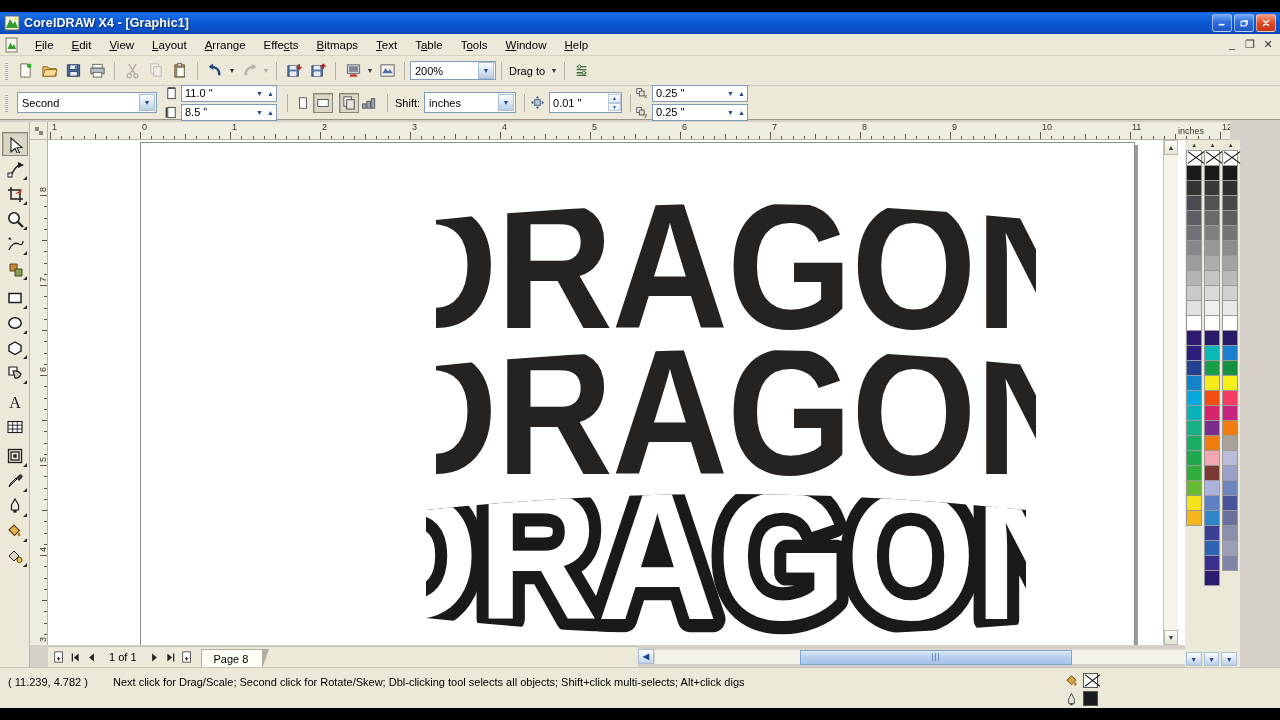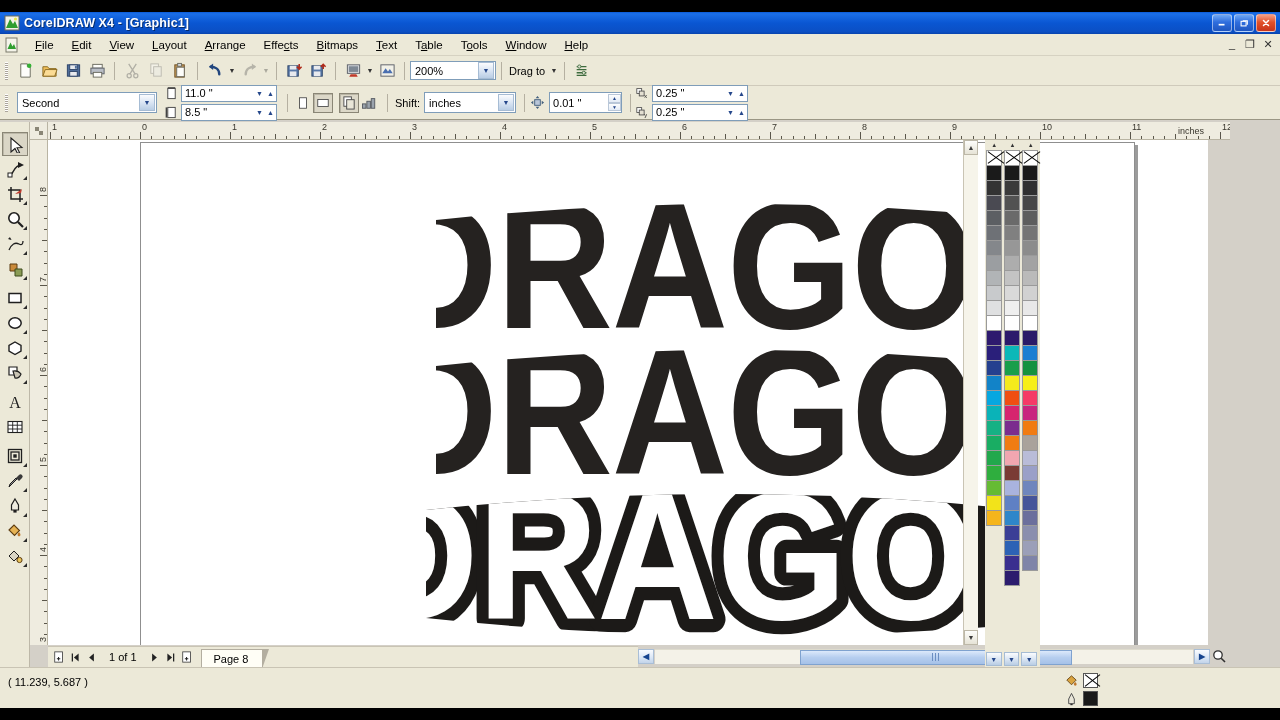--- a/index.html
+++ b/index.html
@@ -3,21 +3,21 @@
 <meta charset="utf-8">
 <style>
   * { box-sizing: border-box; }
   html, body { margin:0; padding:0; }
   body {
     width:1280px; height:720px; overflow:hidden;
     font-family:"Liberation Sans", sans-serif;
     font-size:11px; color:#000; background:#d4d0c8;
     -webkit-font-smoothing:none;
   }
-  #app { position:relative; width:1040px; height:720px; }
+  #app { position:relative; width:1240px; height:720px; }
 
   
   .titlebar {
     position:absolute; left:0; top:12px; width:1280px; height:22px;
     background:linear-gradient(180deg,#0a5ad8 0%,#1b6fe8 8%,#0a56d2 50%,#0b4fc4 90%,#0843ad 100%);
     display:flex; align-items:center; padding:0 2px;
   }
   .titlebar .tb-icon { width:16px; height:16px; margin:0 4px 0 2px; flex:none; }
   .titlebar .tb-text {
     color:#fff; font-weight:bold; font-size:12.5px; letter-spacing:0.1px;
@@ -1071,21 +1071,22 @@
         </div>
       </div>
     <div class="pal-bottom">
       <div class="pal-dn">▼</div>
       <div class="pal-dn">▼</div>
       <div class="pal-dn">▼</div>
     </div>
   </div>
 
   <div class="statusbar">
-    <span class="st-coords">( 11.239, 5.687  )</span>
+    <span class="st-coords">( 11.239, 4.782  )</span>
+    <span class="st-msg">Next click for Drag/Scale; Second click for Rotate/Skew; Dbl-clicking tool selects all objects; Shift+click multi-selects; Alt+click digs</span>
 
     <div class="st-fill">
       <div class="fill-row" style="left:0;top:2px;">
         <svg width="15" height="14" viewBox="0 0 16 14">
           <path d="M3 6 L8 1.5 L13 6 L8 11 Z" fill="#d9a340" stroke="#6d4e20"></path>
           <path d="M12 8 q3 3 0 4 q-3 -1 0 -4" fill="#c0762a"></path>
         </svg>
         <span class="sw-box sw-none"></span>
       </div>
       <div class="fill-row" style="left:0;top:20px;">

